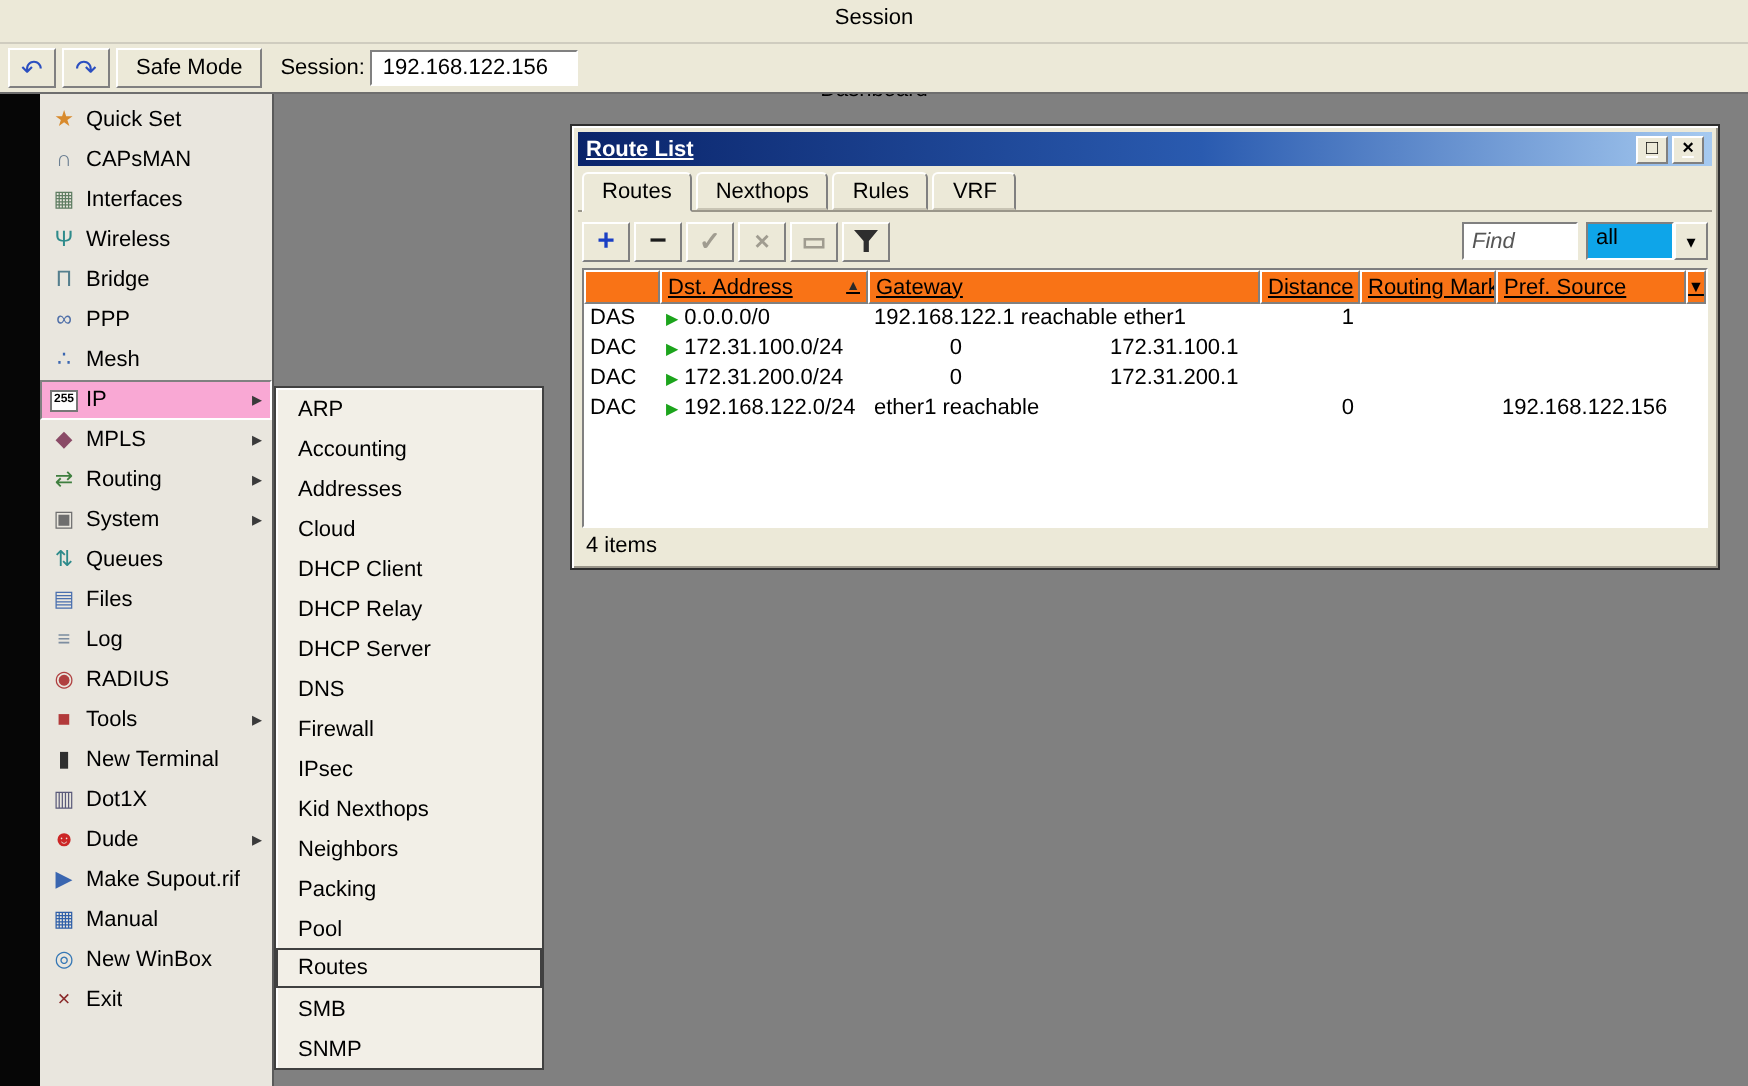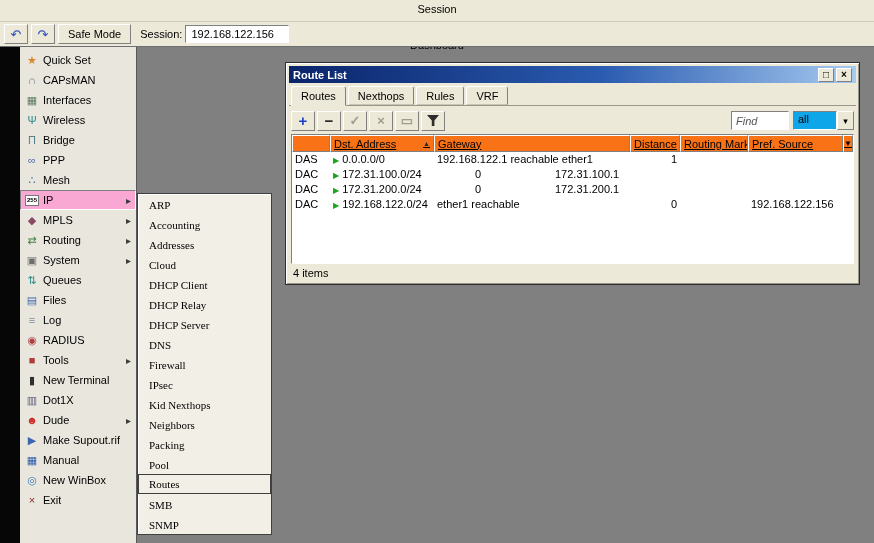--- a/index.html
+++ b/index.html
@@ -38,32 +38,32 @@
   .sb-ico.ip255 { background:#fff; border:1px solid #777; color:#000; font-size:6px;
              font-weight:bold; height:11px; line-height:9px; letter-spacing:0; }
   .sb-label { white-space:nowrap; overflow:hidden; }
   .sb-arrow { margin-left:auto; color:#3a3a3a; font-size:10px; }
 
   
   .submenu { position:absolute; left:137px; top:193px; width:135px;
              background:#f2efe7; border:1px solid #404040;
              box-shadow:inset 1px 1px 0 #fff; z-index:5; }
   .sm-item { height:20px; line-height:20px; padding:0 10px;
-             border:1px solid transparent; cursor:default; white-space:nowrap;font-family:Liberation Serif, serif; }
+             border:1px solid transparent; cursor:default; white-space:nowrap; }
   .sm-item.selected { border-color:#404040; line-height:18px; }
 
   
   .window { position:absolute; left:285px; top:62px; width:575px; height:223px;
             background:#ece9d8; border:1px solid #2d2d2d; padding:3px;
             box-shadow:inset 1px 1px 0 #fff, inset -1px -1px 0 #9a968a;
             display:flex; flex-direction:column; z-index:10; }
   .titlebar { height:17px; flex:0 0 17px;
               background:linear-gradient(90deg,#0a246a 0%,#2a5bb0 55%,#a6caf0 100%);
               color:#fff; font-weight:bold; display:flex; align-items:center;
-              padding:0 4px; }
+              padding:0 4px;text-decoration:underline; }
   .title-btns { margin-left:auto; display:flex; gap:2px; }
   .title-btn { width:16px; height:14px; background:#ece9d8; border:1px solid;
                border-color:#fff #808080 #808080 #fff; color:#000; font-size:10px;
                font-weight:bold; display:flex; align-items:center; justify-content:center;
                line-height:1; cursor:default; }
   .tabs { display:flex; align-items:flex-end; height:23px; flex:0 0 23px;
           padding:3px 2px 0 2px; border-bottom:1px solid #9a968a; }
   .tab { padding:3px 9px 2px; background:#ece9d8; border:1px solid;
          border-color:#fff #808080 #c8c4b4 #fff; margin-right:2px;
          border-top-left-radius:3px; border-top-right-radius:3px; cursor:default; }

